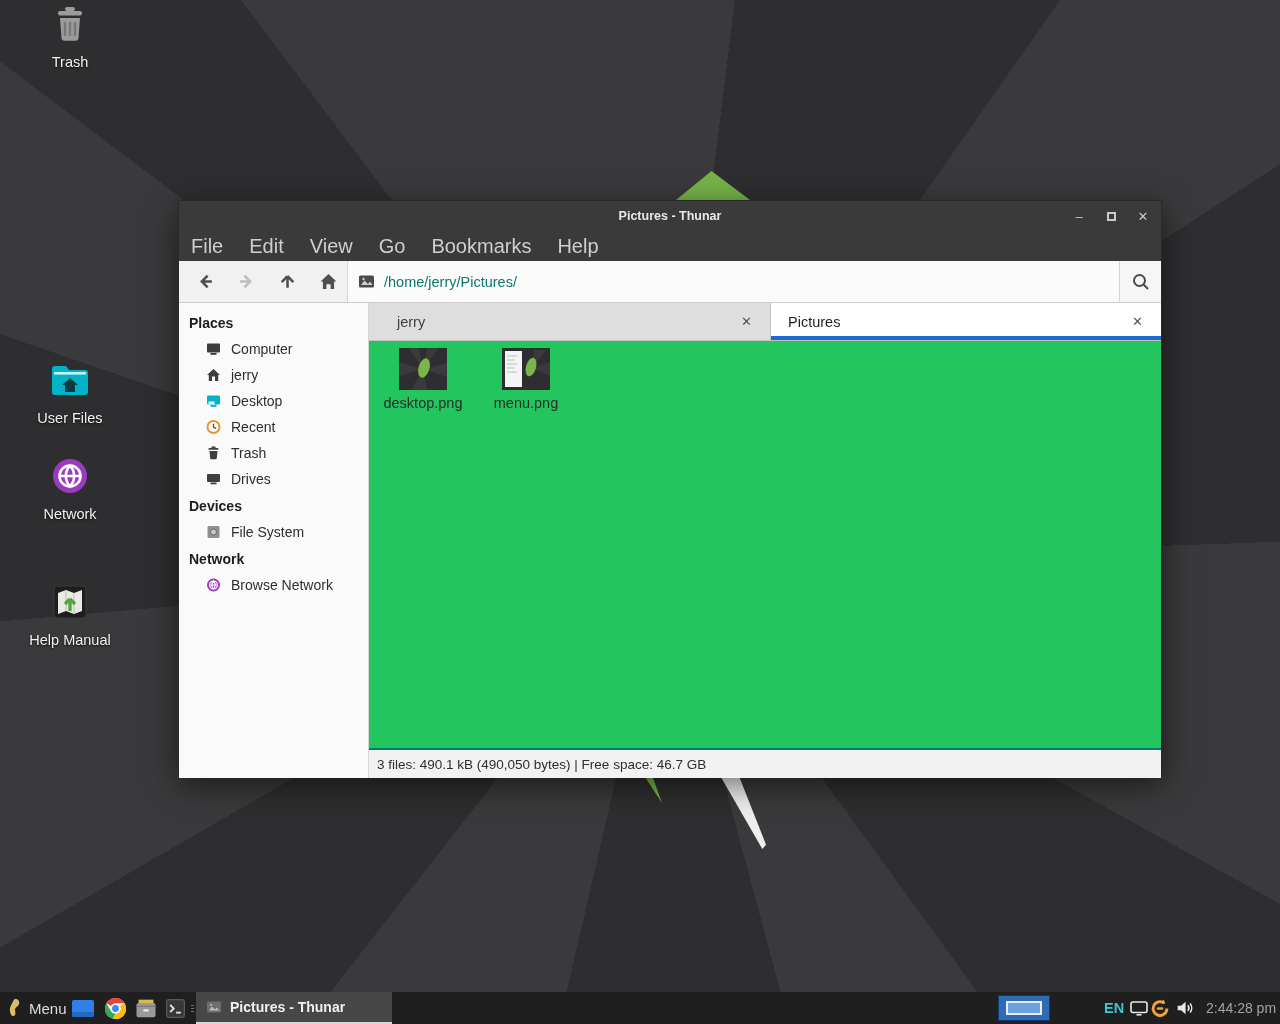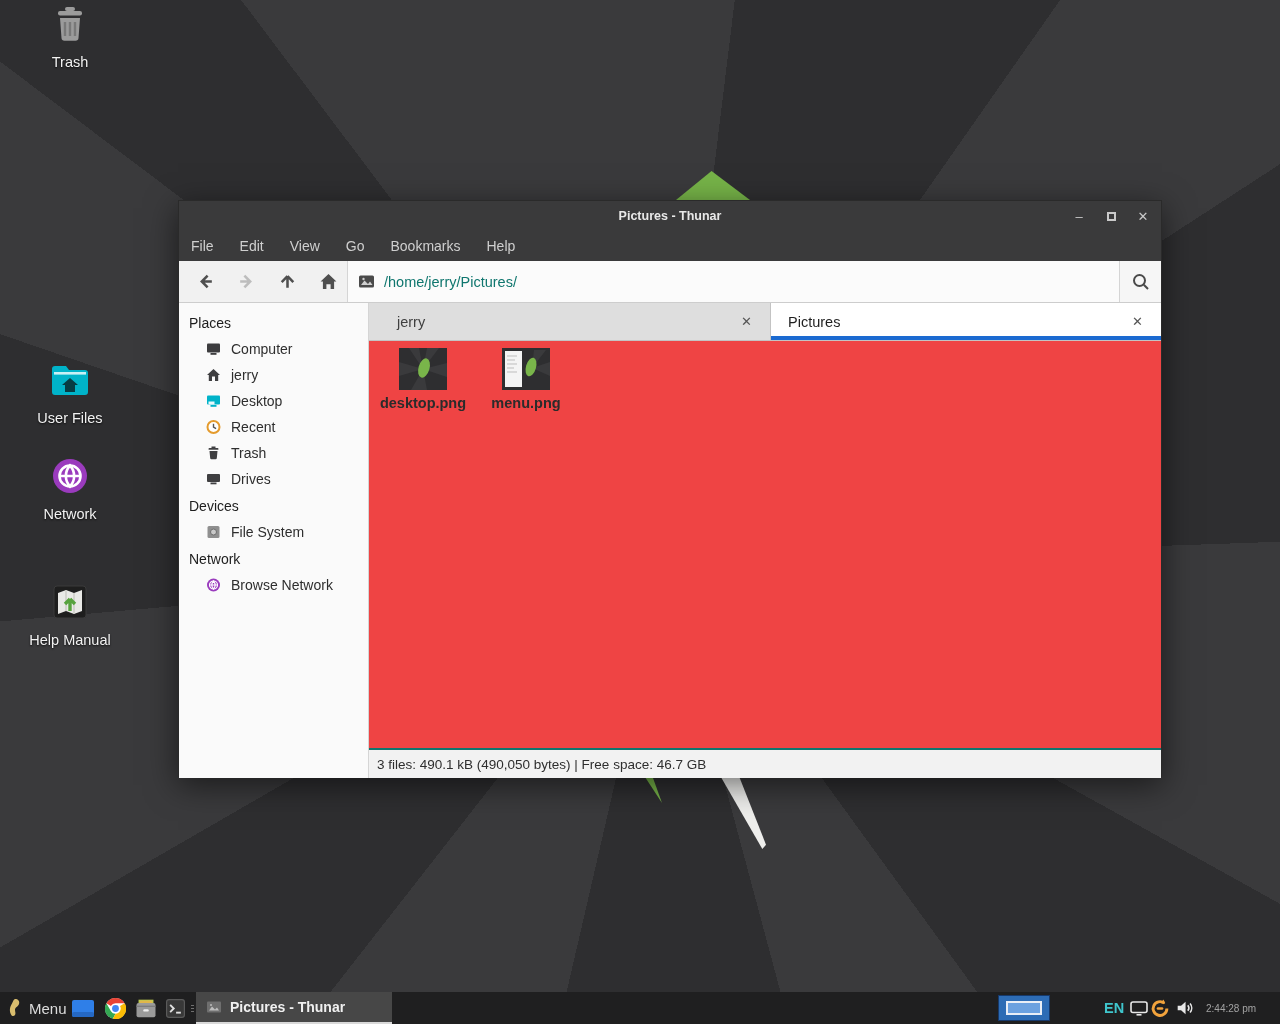--- a/index.html
+++ b/index.html
@@ -38,50 +38,50 @@
          box-shadow:0 8px 30px rgba(0,0,0,.55); border:1px solid #2a2a2a; background:#fff; }
   .titlebar { height:30px; background:#3a3a3b; position:relative;
               display:flex; align-items:center; justify-content:center; }
   .titlebar .t { font-size:12.5px; font-weight:bold; color:#e8e8e8; }
   .winctl { position:absolute; right:10px; top:0; height:30px; display:flex; align-items:center; gap:16px; }
   .winctl span { color:#c9c9c9; font-size:13px; width:16px; text-align:center; cursor:default; }
   .ctl-min { display:inline-block; }
   .ctl-max i { display:inline-block; width:9px; height:9px; border:2px solid #c9c9c9; }
   .menubar { height:30px; background:#3a3a3b; display:flex; align-items:center;
              padding-left:12px; gap:26px; }
-  .menubar span { color:#cfcfcf; font-size:14px; cursor:default; }
+  .menubar span { color:#cfcfcf; font-size:20px; cursor:default; }
 
   .toolbar { height:42px; background:#f1f1f1; border-bottom:1px solid #cdcdcd;
              display:flex; align-items:stretch; }
   .navbtns { width:168px; display:flex; align-items:center; padding-left:8px; gap:4px; }
   .navbtn { width:38px; height:34px; display:flex; align-items:center; justify-content:center;
             border-radius:3px; }
   .pathentry { flex:1; background:#fbfbfb; border-left:1px solid #d5d5d5;
                display:flex; align-items:center; padding:0 10px; gap:9px; }
   .pathentry .ptxt { font-size:14.5px; color:#0f766e; }
   .searchbtn { width:42px; border-left:1px solid #d5d5d5; background:#f6f6f6;
                display:flex; align-items:center; justify-content:center; }
 
   .body { display:flex; height:475px; }
   .sidebar { width:190px; background:#fafafa; border-right:1px solid #d5d5d5;
              padding-top:6px; overflow:hidden; }
-  .sb-head { font-size:14px; font-weight:normal; color:#1d1d1d; padding:6px 24px 5px 10px; }
+  .sb-head { font-size:14px; font-weight:bold; color:#1d1d1d; padding:6px 24px 5px 10px; }
   .sb-item { height:26px; display:flex; align-items:center; gap:9px; padding-left:26px;
              font-size:14px; color:#2e2e2e; cursor:default; }
   .sb-item svg { flex:0 0 auto; }
 
   .main { flex:1; display:flex; flex-direction:column; }
   .tabbar { height:38px; display:flex; background:#d6d6d6; border-bottom:1px solid #c3c3c3; }
   .tab { flex:1; display:flex; align-items:center; padding:0 18px 0 28px; font-size:14.5px; }
   .tab.inactive { background:#dedede; color:#3f3f3f; border-right:1px solid #c3c3c3; }
   .tab.active { background:#ffffff; color:#1f1f1f; box-shadow:inset 0 -4px 0 #1b6ad1;padding-left:17px; }
   .tab .close { margin-left:auto; color:#555; font-size:13px; cursor:default; }
 
-  .fileview { flex:1; background:#ef4444; display:flex; align-items:flex-start;
-              padding:7px 0 0 4px;font-weight:bold; }
+  .fileview { flex:1; background:#22c55e; display:flex; align-items:flex-start;
+              padding:7px 0 0 4px; }
   .file-item { width:100px; margin-right:3px; display:flex; flex-direction:column;
                align-items:center; }
   .file-item .thumb { width:48px; height:42px; }
   .file-item .fname { margin-top:5px; font-size:14.5px; color:#2b2b2b; }
 
   .statusbar { height:30px; background:#f2f2f2; border-top:2px solid #0f766e;
                display:flex; align-items:center; padding-left:8px;
                font-size:13.5px; color:#2e2e2e; }
 
   
@@ -101,21 +101,21 @@
              gap:8px; padding:0 10px; }
   .taskbtn .tlabel { color:#f0f0f0; font-size:14px; font-weight:bold; white-space:nowrap;
                      overflow:hidden; }
   .pager { left:998px; top:3px; width:52px; height:26px; background:#2d6cb5;
            border:1px solid #16396b; display:flex; align-items:center; justify-content:center; }
   .pager .ws { width:36px; height:14px; background:#6ba1e0; border:2px solid #e9eef6; }
   .tray-kbd { left:1104px; color:#3fc6cd; font-size:14.5px; font-weight:bold; }
   .tray-disp { left:1130px; width:18px; }
   .tray-upd  { left:1150px; width:20px; }
   .tray-vol  { left:1176px; width:18px; }
-  .tray-clock{ left:1206px; color:#a3a3a3; font-size:10px; }
+  .tray-clock{ left:1206px; color:#a3a3a3; font-size:14px; }
 </style>
 </head>
 <body>
 
 <div class="desktop">
   <div class="logo-tri-top"></div>
   <div class="logo-sliver-grn"></div>
   <div class="logo-blade-wht"></div>
 
 

